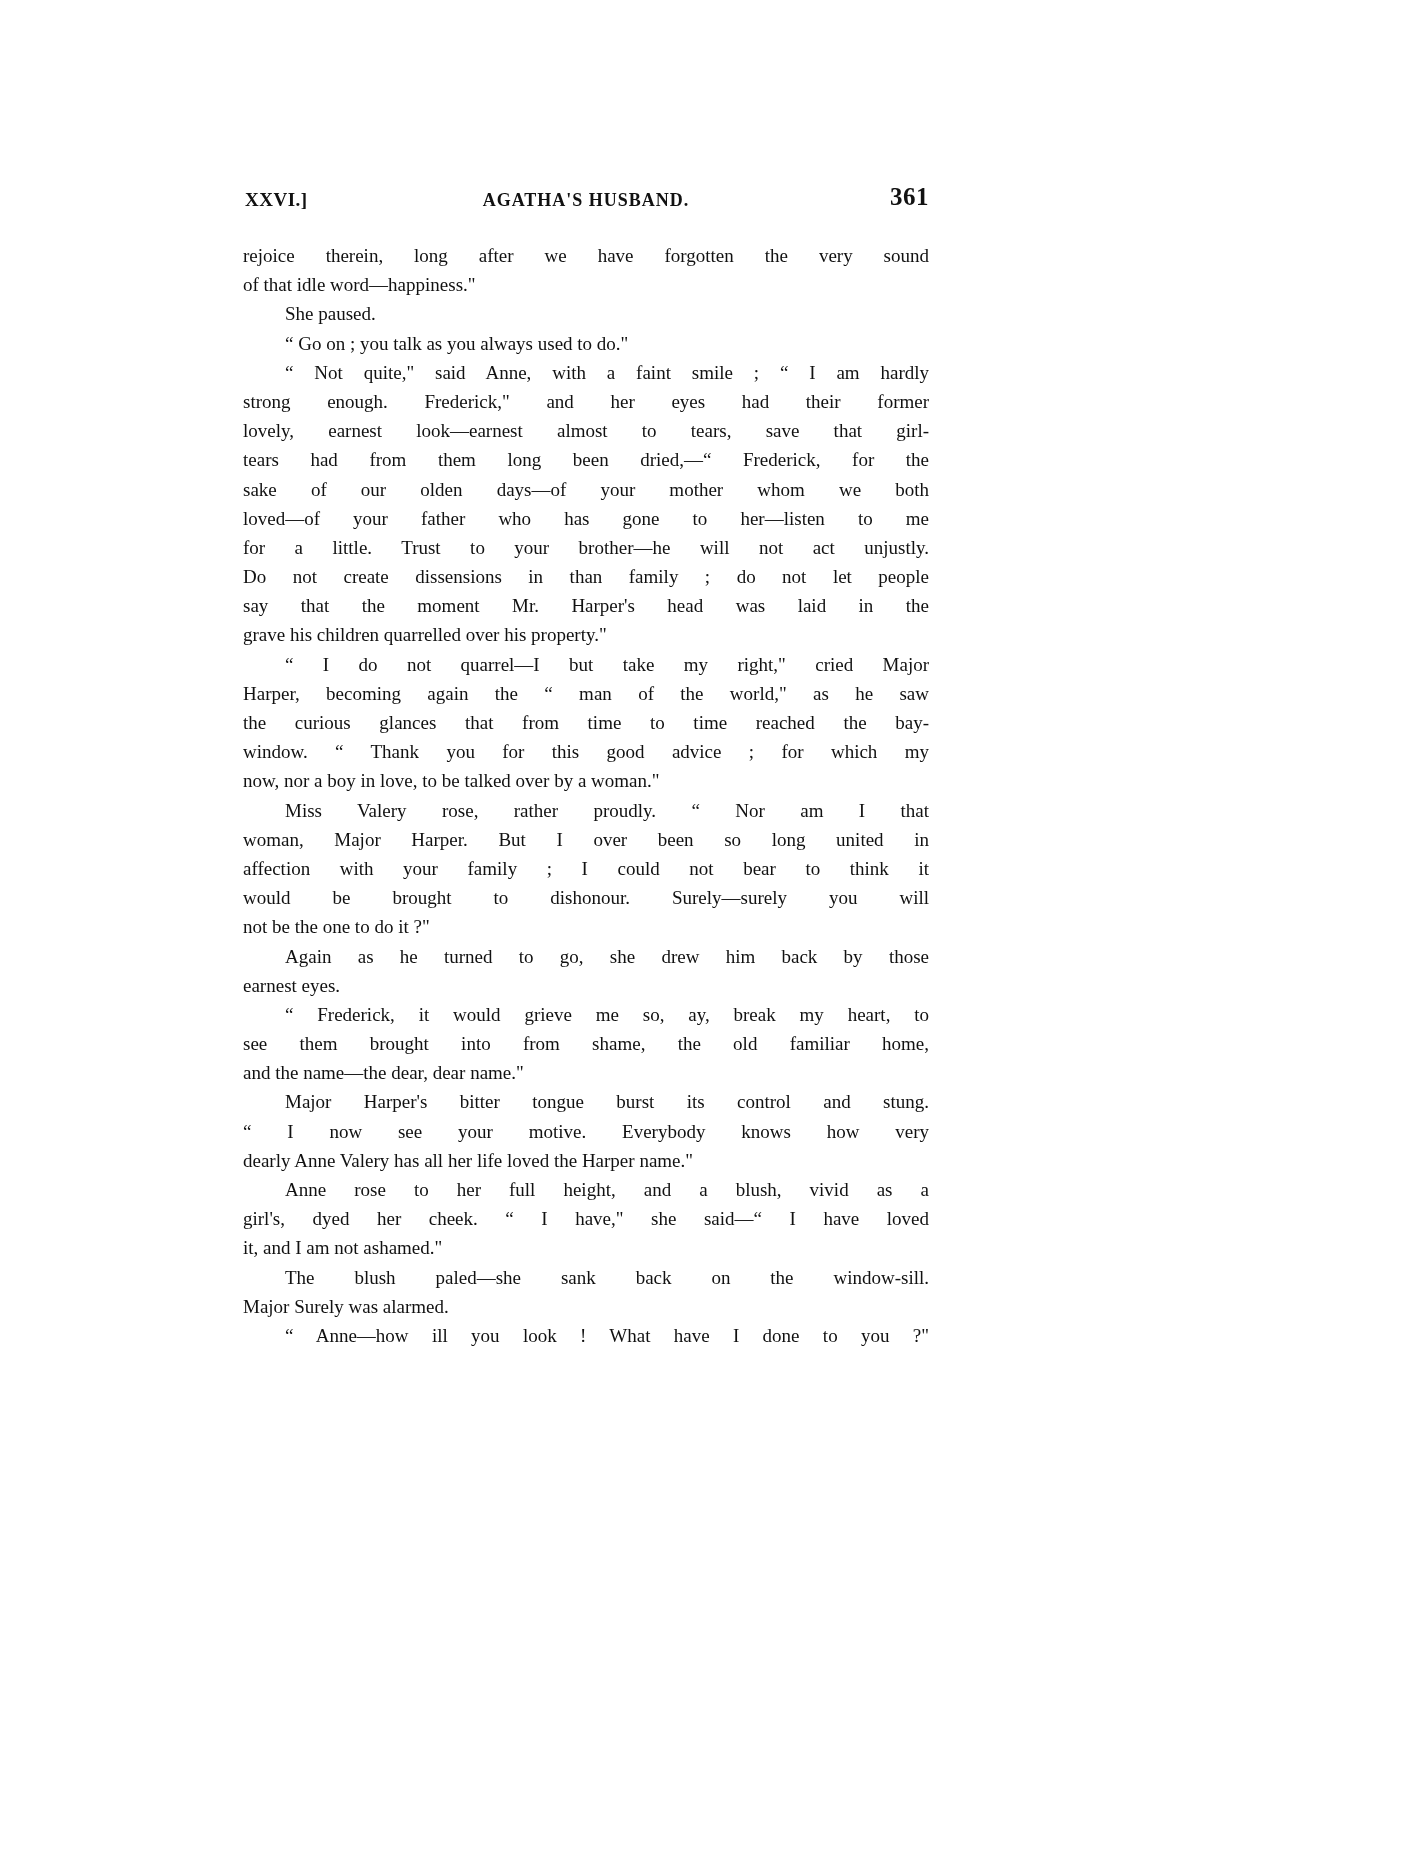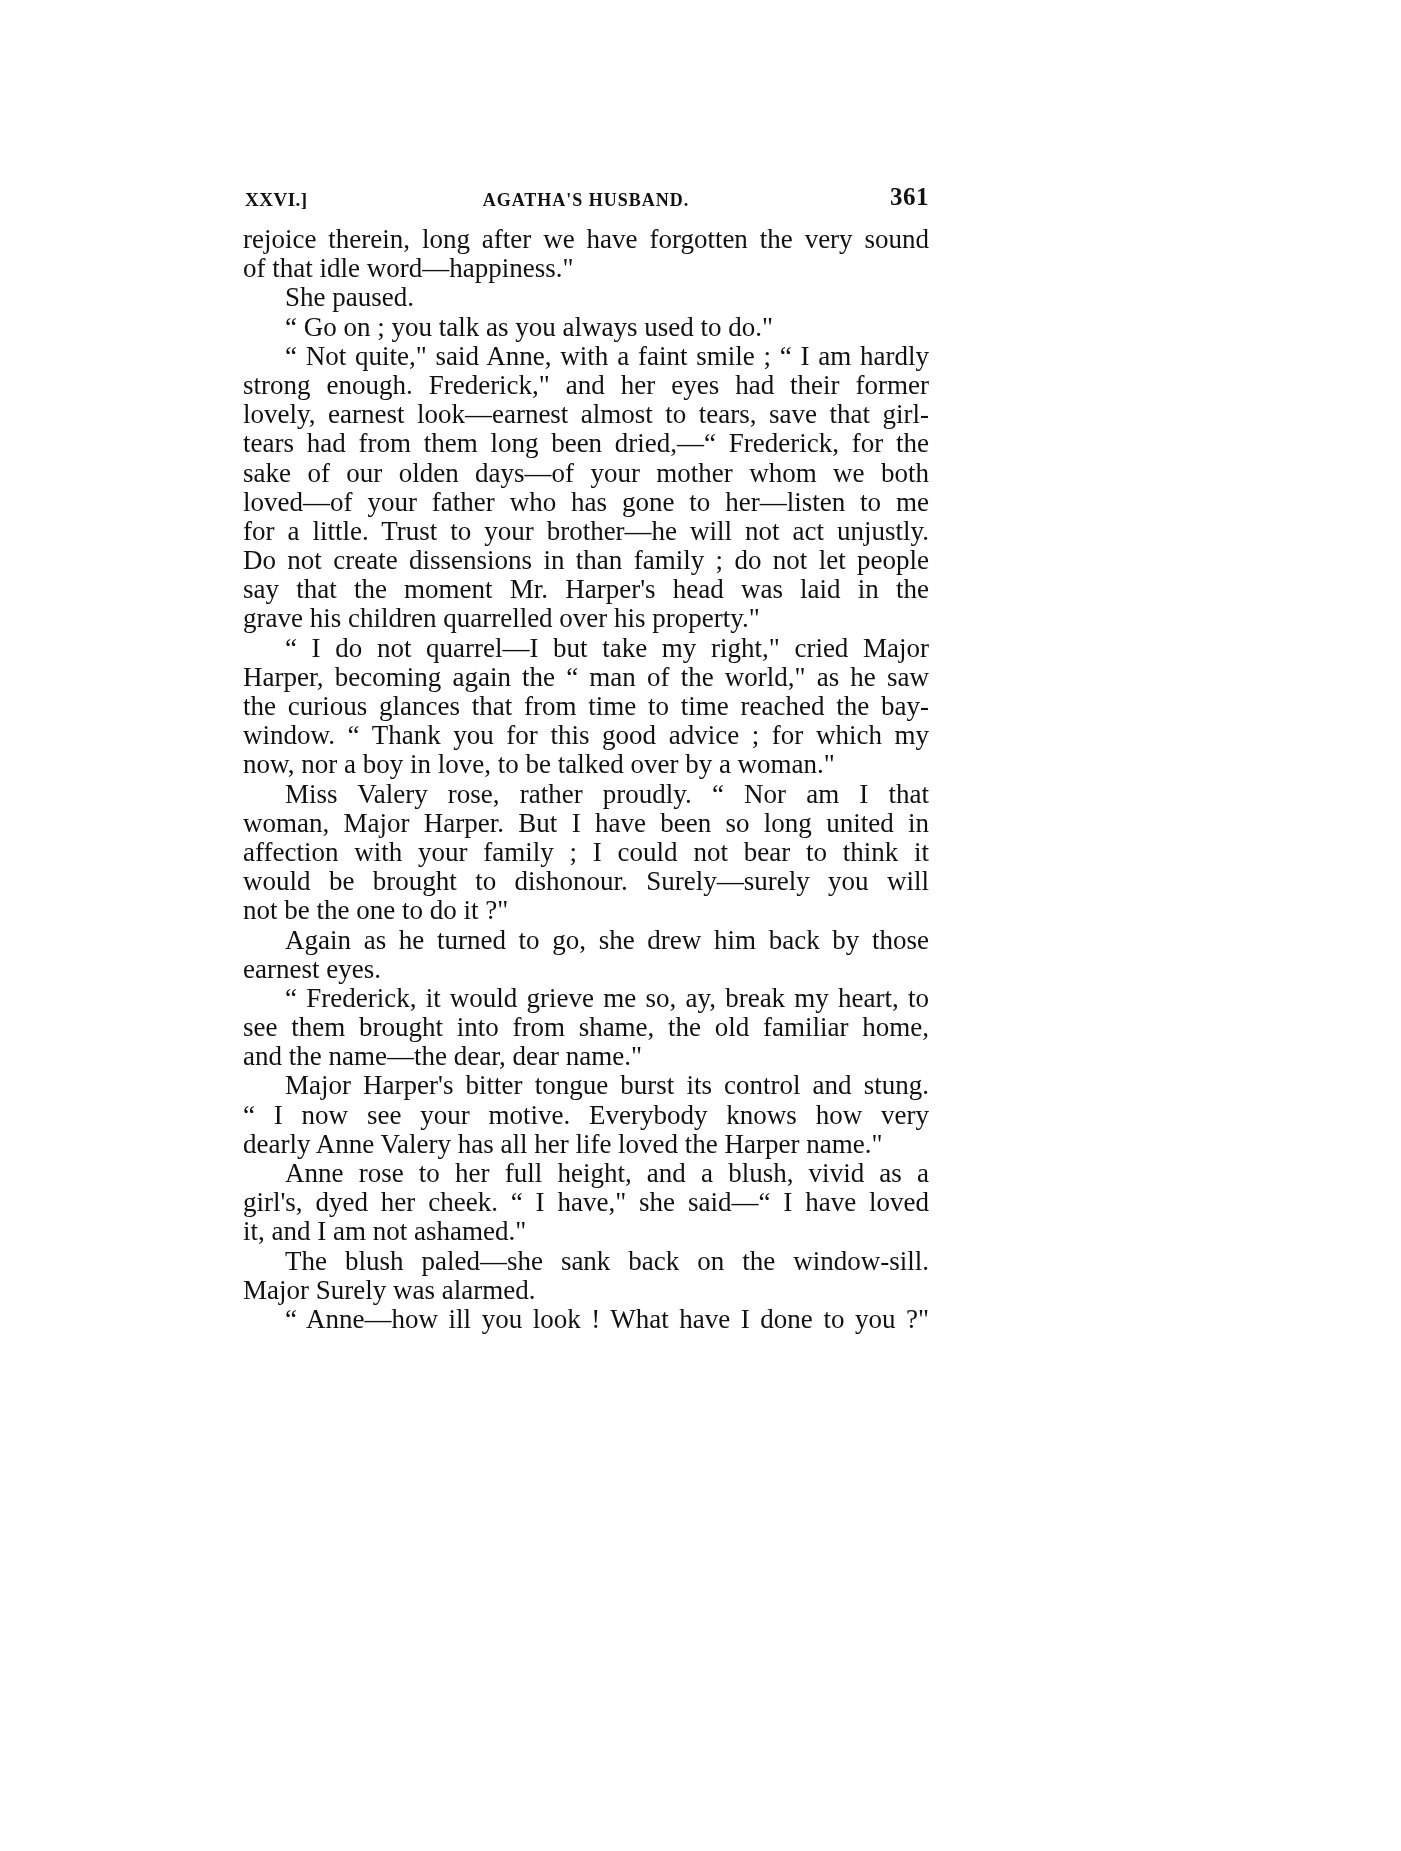--- a/index.html
+++ b/index.html
@@ -9,21 +9,21 @@
     font-family: "Liberation Serif", "DejaVu Serif", serif;
     color: #111111;
   }
   .header {
     position: relative; height: 34px; font-weight: bold;
     font-size: 20px; letter-spacing: 0.5px;
   }
   .header .left { position: absolute; left: 2px; top: 6px; font-size: 19px; }
   .header .center { position: absolute; left: 0; right: 0; top: 7px; text-align: center; font-size: 18px; letter-spacing: 1px; }
   .header .right { position: absolute; right: 0; top: 0; font-size: 25px; font-weight: bold; }
-  .body { margin-top: 8px; font-size: 27px; line-height: 29.2px; }
+  .body { margin-top: 24px; font-size: 19px; line-height: 29.2px; }
   .line { display: block; white-space: nowrap; text-align: justify; text-align-last: justify; height: 29.2px; }
   .line.last { text-align-last: left; }
   .line.indent { padding-left: 42px; }
 </style>
 </head>
 <body>
 
 <div class="page">
   <div class="header">
     <span class="left">XXVI.]</span>
@@ -44,21 +44,21 @@
       <span class="line">for a little. Trust to your brother—he will not act unjustly.</span>
       <span class="line">Do not create dissensions in than family ; do not let people</span>
       <span class="line">say that the moment Mr. Harper's head was laid in the</span>
       <span class="line last">grave his children quarrelled over his property."</span>
       <span class="line indent">“ I do not quarrel—I but take my right," cried Major</span>
       <span class="line">Harper, becoming again the “ man of the world," as he saw</span>
       <span class="line">the curious glances that from time to time reached the bay-</span>
       <span class="line">window. “ Thank you for this good advice ; for which my</span>
       <span class="line last">now, nor a boy in love, to be talked over by a woman."</span>
       <span class="line indent">Miss Valery rose, rather proudly. “ Nor am I that</span>
-      <span class="line">woman, Major Harper. But I have been so long united in</span>
+      <span class="line">woman, Major Harper. But I over been so long united in</span>
       <span class="line">affection with your family ; I could not bear to think it</span>
       <span class="line">would be brought to dishonour. Surely—surely you will</span>
       <span class="line last">not be the one to do it ?"</span>
       <span class="line indent">Again as he turned to go, she drew him back by those</span>
       <span class="line last">earnest eyes.</span>
       <span class="line indent">“ Frederick, it would grieve me so, ay, break my heart, to</span>
       <span class="line">see them brought into from shame, the old familiar home,</span>
       <span class="line last">and the name—the dear, dear name."</span>
       <span class="line indent">Major Harper's bitter tongue burst its control and stung.</span>
       <span class="line">“ I now see your motive. Everybody knows how very</span>

